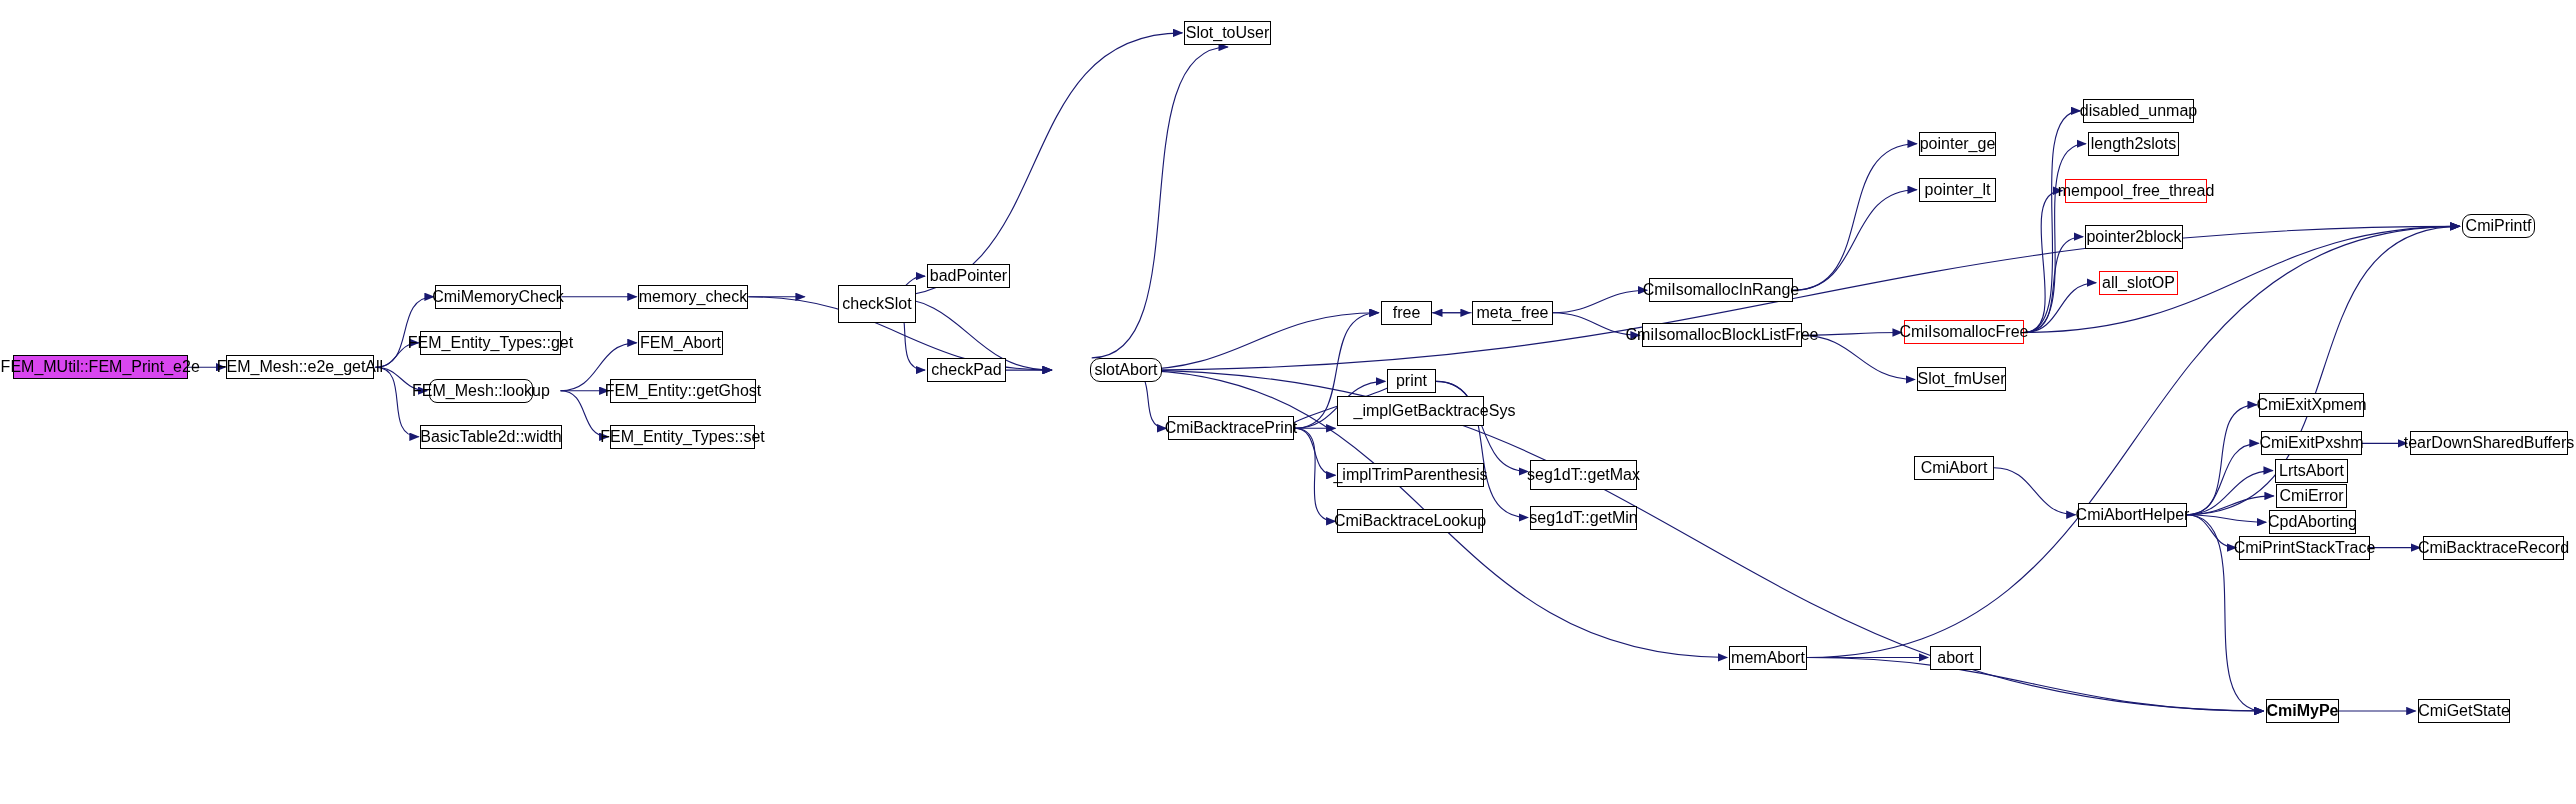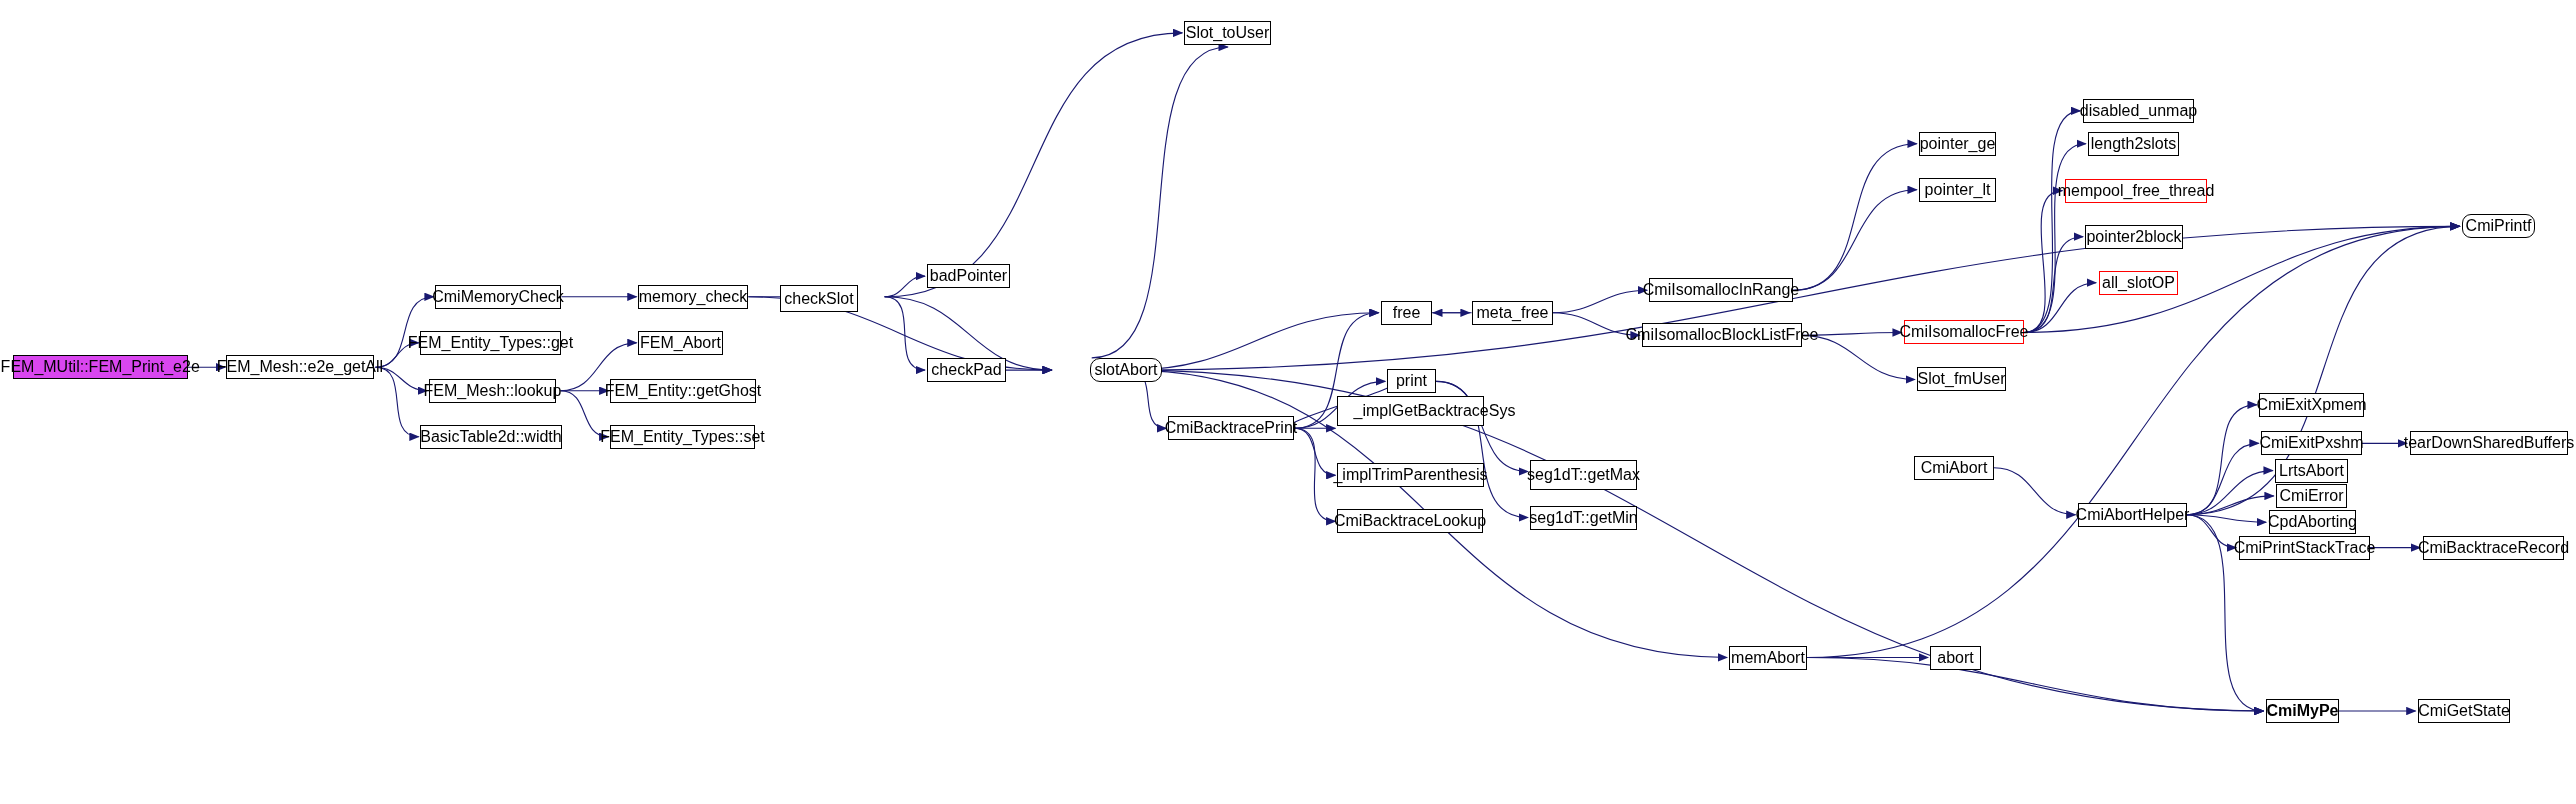--- a/index.html
+++ b/index.html
@@ -108,39 +108,39 @@
       </div>
       <div class="node" style="left: 226px; top: 355px; width: 148px; height: 24.4px;">
         <span>FEM_Mesh::e2e_getAll</span>
       </div>
       <div class="node" style="left: 435px; top: 285px; width: 126px; height: 24.4px;">
         <span>CmiMemoryCheck</span>
       </div>
       <div class="node" style="left: 420px; top: 331px; width: 141px; height: 24.4px;">
         <span>FEM_Entity_Types::get</span>
       </div>
-      <div class="node" style="left: 429px; top: 379px; width: 127px; height: 24.4px;">
+      <div class="node" style="left: 429px; top: 379px; width: 104px; height: 24.4px; border-radius: 8px;">
         <span>FEM_Mesh::lookup</span>
       </div>
       <div class="node" style="left: 420px; top: 425px; width: 142px; height: 24.4px;">
         <span>BasicTable2d::width</span>
       </div>
       <div class="node" style="left: 638px; top: 331px; width: 85px; height: 24.4px;">
         <span>FEM_Abort</span>
       </div>
       <div class="node" style="left: 610px; top: 379px; width: 146px; height: 24.4px;">
         <span>FEM_Entity::getGhost</span>
       </div>
       <div class="node" style="left: 610px; top: 425px; width: 145px; height: 24.4px;">
         <span>FEM_Entity_Types::set</span>
       </div>
       <div class="node" style="left: 638px; top: 285px; width: 110px; height: 24.4px;">
         <span>memory_check</span>
       </div>
-      <div class="node" style="left: 780px; top: 285px; width: 78px; height: 27px; text-align: center;">
+      <div class="node" style="left: 838px; top: 285px; width: 78px; height: 38px; text-align: center;">
         <span>checkSlot</span>
       </div>
       <div class="node" style="left: 927px; top: 264px; width: 83px; height: 24.4px;">
         <span>badPointer</span>
       </div>
       <div class="node" style="left: 927px; top: 358px; width: 79px; height: 24.4px;">
         <span>checkPad</span>
       </div>
       <div class="node" style="left: 1090px; top: 358px; width: 72px; height: 24.4px; border-radius: 10px;">
         <span>slotAbort</span>

